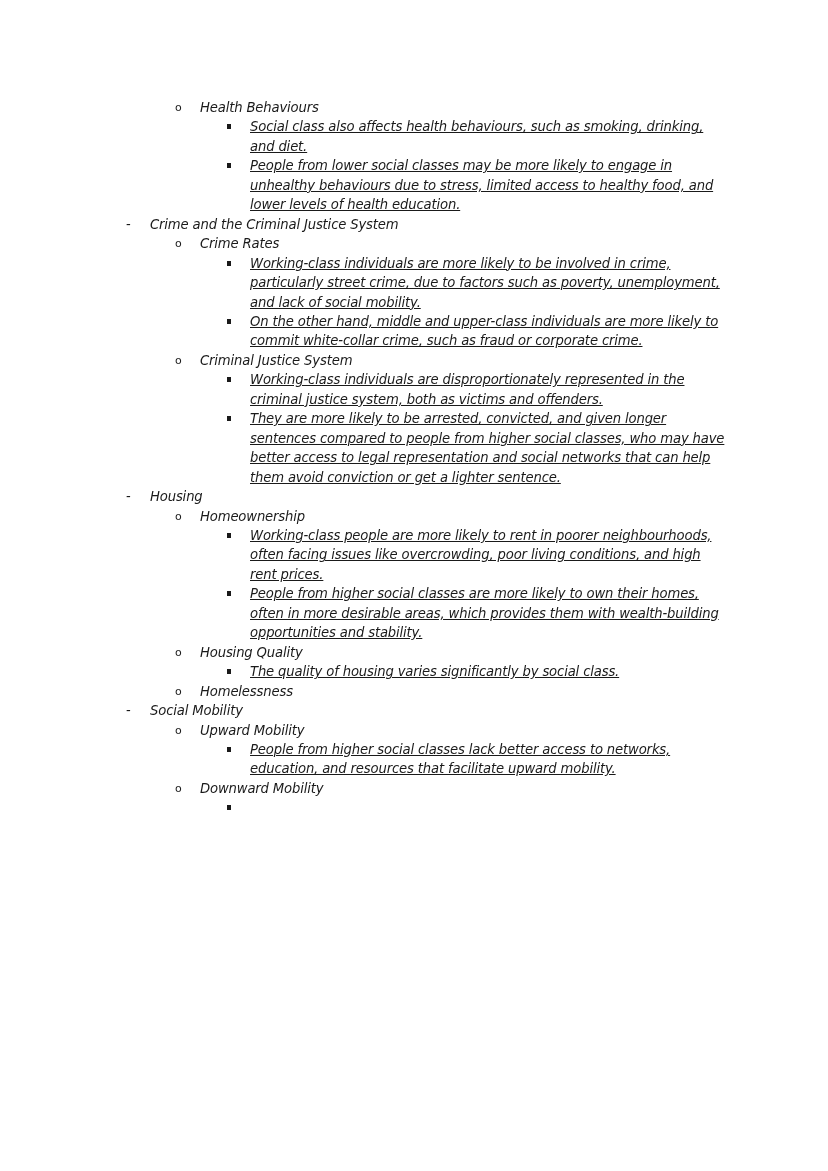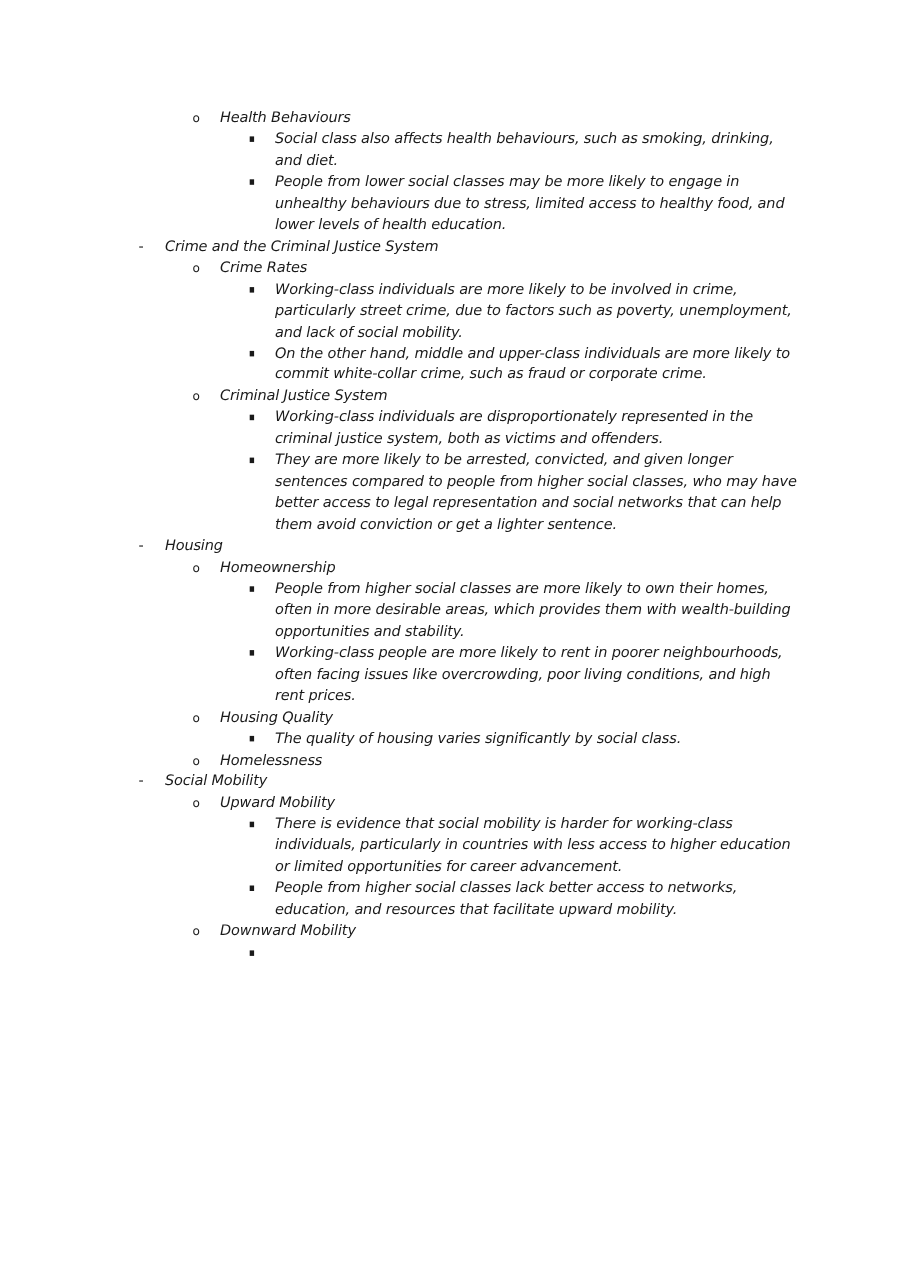--- a/index.html
+++ b/index.html
@@ -5,21 +5,21 @@
   html, body { margin: 0; padding: 0; background: #ffffff; }
   body { width: 828px; height: 1171px; position: relative; overflow: hidden;
          font-family: "DejaVu Sans", sans-serif; color: #1a1a1a; }
   .page { position: absolute; left: 0; top: 98px; width: 828px; }
   .row { position: relative; font-style: italic; font-size: 13.2px; line-height: 19.45px; letter-spacing: -0.15px; }
   .marker { position: absolute; font-style: normal; }
   .l1 { padding-left: 150px; }
   .l1 .marker { left: 126px; }
   .l2 { padding-left: 200px; }
   .l2 .marker { left: 175px; font-size: 11px; }
-  .l3 { padding-left: 250px; width: 480px; }
+  .l3 { padding-left: 250px; width: 480px; text-decoration: underline; }
   .l3 .marker { left: 227px; top: 7px; width: 4px; height: 5px; background: #1a1a1a; }
 </style>
 </head>
 <body>
 
 <div class="page">
 
   <div class="row l2"><span class="marker">o</span><span>Health Behaviours</span></div>
   <div class="row l3"><span class="marker"></span><span>Social class also affects health behaviours, such as smoking, drinking, and diet.</span></div>
   <div class="row l3"><span class="marker"></span><span>People from lower social classes may be more likely to engage in unhealthy behaviours due to stress, limited access to healthy food, and lower levels of health education.</span></div>
@@ -27,26 +27,25 @@
   <div class="row l1"><span class="marker">-</span><span>Crime and the Criminal Justice System</span></div>
   <div class="row l2"><span class="marker">o</span><span>Crime Rates</span></div>
   <div class="row l3"><span class="marker"></span><span>Working-class individuals are more likely to be involved in crime, particularly street crime, due to factors such as poverty, unemployment, and lack of social mobility.</span></div>
   <div class="row l3"><span class="marker"></span><span>On the other hand, middle and upper-class individuals are more likely to commit white-collar crime, such as fraud or corporate crime.</span></div>
   <div class="row l2"><span class="marker">o</span><span>Criminal Justice System</span></div>
   <div class="row l3"><span class="marker"></span><span>Working-class individuals are disproportionately represented in the criminal justice system, both as victims and offenders.</span></div>
   <div class="row l3"><span class="marker"></span><span>They are more likely to be arrested, convicted, and given longer sentences compared to people from higher social classes, who may have better access to legal representation and social networks that can help them avoid conviction or get a lighter sentence.</span></div>
 
   <div class="row l1"><span class="marker">-</span><span>Housing</span></div>
   <div class="row l2"><span class="marker">o</span><span>Homeownership</span></div>
+  <div class="row l3"><span class="marker"></span><span>Working-class people are more likely to rent in poorer neighbourhoods, often facing issues like overcrowding, poor living conditions, and high rent prices.</span></div>
   <div class="row l3"><span class="marker"></span><span>People from higher social classes are more likely to own their homes, often in more desirable areas, which provides them with wealth-building opportunities and stability.</span></div>
-  <div class="row l3"><span class="marker"></span><span>Working-class people are more likely to rent in poorer neighbourhoods, often facing issues like overcrowding, poor living conditions, and high rent prices.</span></div>
   <div class="row l2"><span class="marker">o</span><span>Housing Quality</span></div>
   <div class="row l3"><span class="marker"></span><span>The quality of housing varies significantly by social class.</span></div>
   <div class="row l2"><span class="marker">o</span><span>Homelessness</span></div>
 
   <div class="row l1"><span class="marker">-</span><span>Social Mobility</span></div>
   <div class="row l2"><span class="marker">o</span><span>Upward Mobility</span></div>
-  <div class="row l3"><span class="marker"></span><span>There is evidence that social mobility is harder for working-class individuals, particularly in countries with less access to higher education or limited opportunities for career advancement.</span></div>
   <div class="row l3"><span class="marker"></span><span>People from higher social classes lack better access to networks, education, and resources that facilitate upward mobility.</span></div>
   <div class="row l2"><span class="marker">o</span><span>Downward Mobility</span></div>
   <div class="row l3"><span class="marker"></span></div>
 
 </div>
 
 </body></html>

